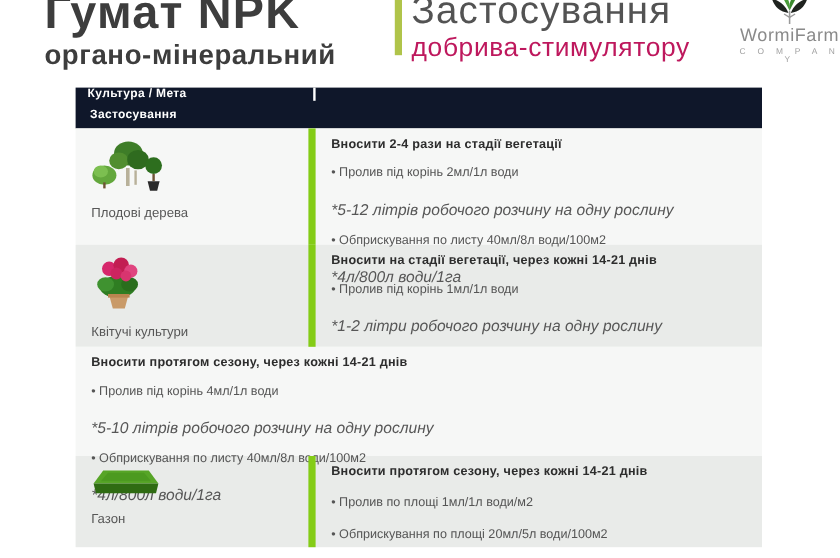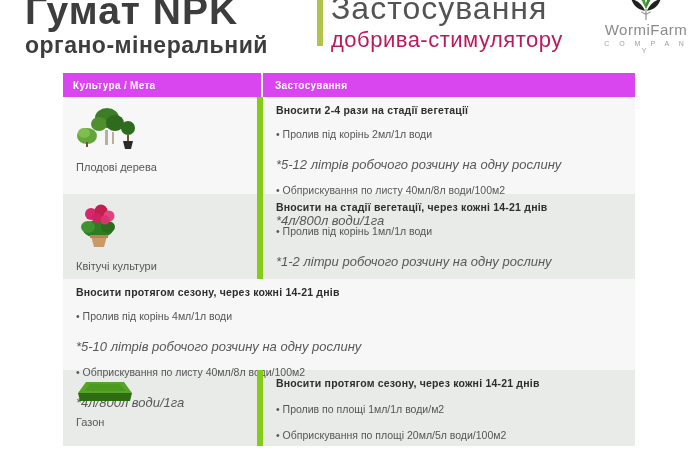--- a/index.html
+++ b/index.html
@@ -5,38 +5,38 @@
   * { margin:0; padding:0; box-sizing:border-box; }
   html,body { width:700px; height:465px; }
   body {
     font-family:"Liberation Sans", sans-serif;
     background:#ffffff;
     position:relative;
     overflow:hidden;
   }
 
   
-  .hdr { position:absolute; top:0; left:0; width:676px; height:66px; }
+  .hdr { position:absolute; top:0; left:12px; width:676px; height:66px; }
   .title-block { position:absolute; left:25px; top:-9px; }
   .main-title { font-size:39px; font-weight:bold; color:#3d3d3d; letter-spacing:1px; line-height:1.02; }
   .main-subtitle { font-size:23px; font-weight:bold; color:#3d3d3d; letter-spacing:.5px; margin-top:1px; }
 
   .accent-bar { position:absolute; left:317px; top:0; width:6px; height:46px; background:#b0c44a; }
   .section-block { position:absolute; left:331px; top:-8px; }
   .section-title { font-size:32px; font-weight:300; color:#535353; letter-spacing:1px; line-height:1.05; }
   .section-subtitle { font-size:22px; font-weight:300; color:#be185d; letter-spacing:.5px; margin-top:1px; }
 
   .logo { position:absolute; left:598px; top:-4px; width:96px; text-align:center; }
   .logo svg { display:block; margin:0 auto; }
   .logo-name { font-size:15px; color:#8a8a8a; letter-spacing:.5px; margin-top:1px; }
   .logo-company { font-size:7px; color:#a0a0a0; letter-spacing:4px; margin-top:2px; }
 
   
   .tbl { position:absolute; left:63px; top:73px; width:572px; }
-  .thead { display:flex; height:24px; background:#d946ef; }
+  .thead { display:flex; height:34px; background:#0f172a;flex-direction:column; }
   .th { color:#ffffff; font-size:10px; font-weight:bold; display:flex; align-items:center; letter-spacing:.3px; }
   .th-left { width:200px; padding-left:10px; border-right:2px solid #ffffff; }
   .th-right { flex:1; padding-left:12px; }
 
   .row { display:flex; }
   .row-light { background:#f6f7f6; }
   .row-gray  { background:#e9ebe9; }
   .r1 { height:97px; } .r2 { height:85px; } .r3 { height:91px; } .r4 { height:76px; }
 
   .cell-left { width:200px; border-right:6px solid #84cc16; padding:9px 0 0 13px; }

